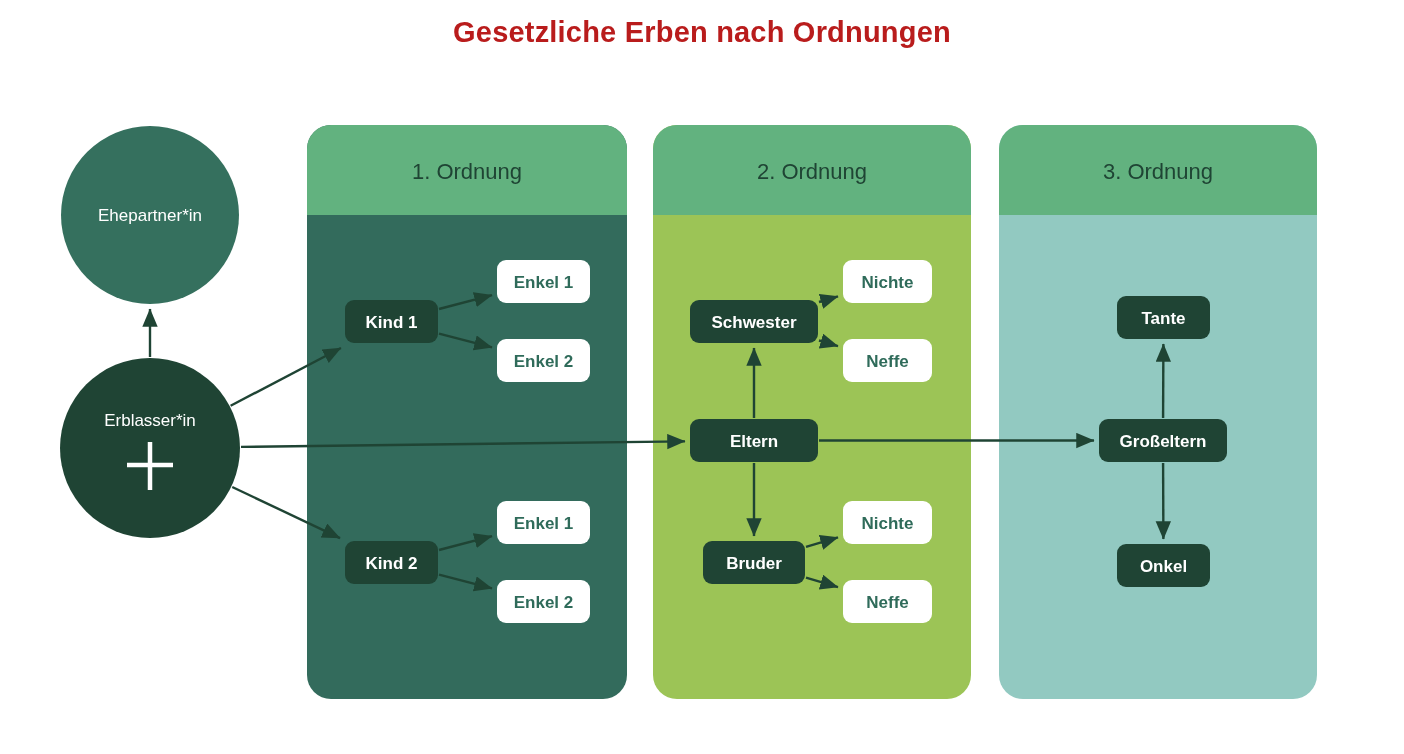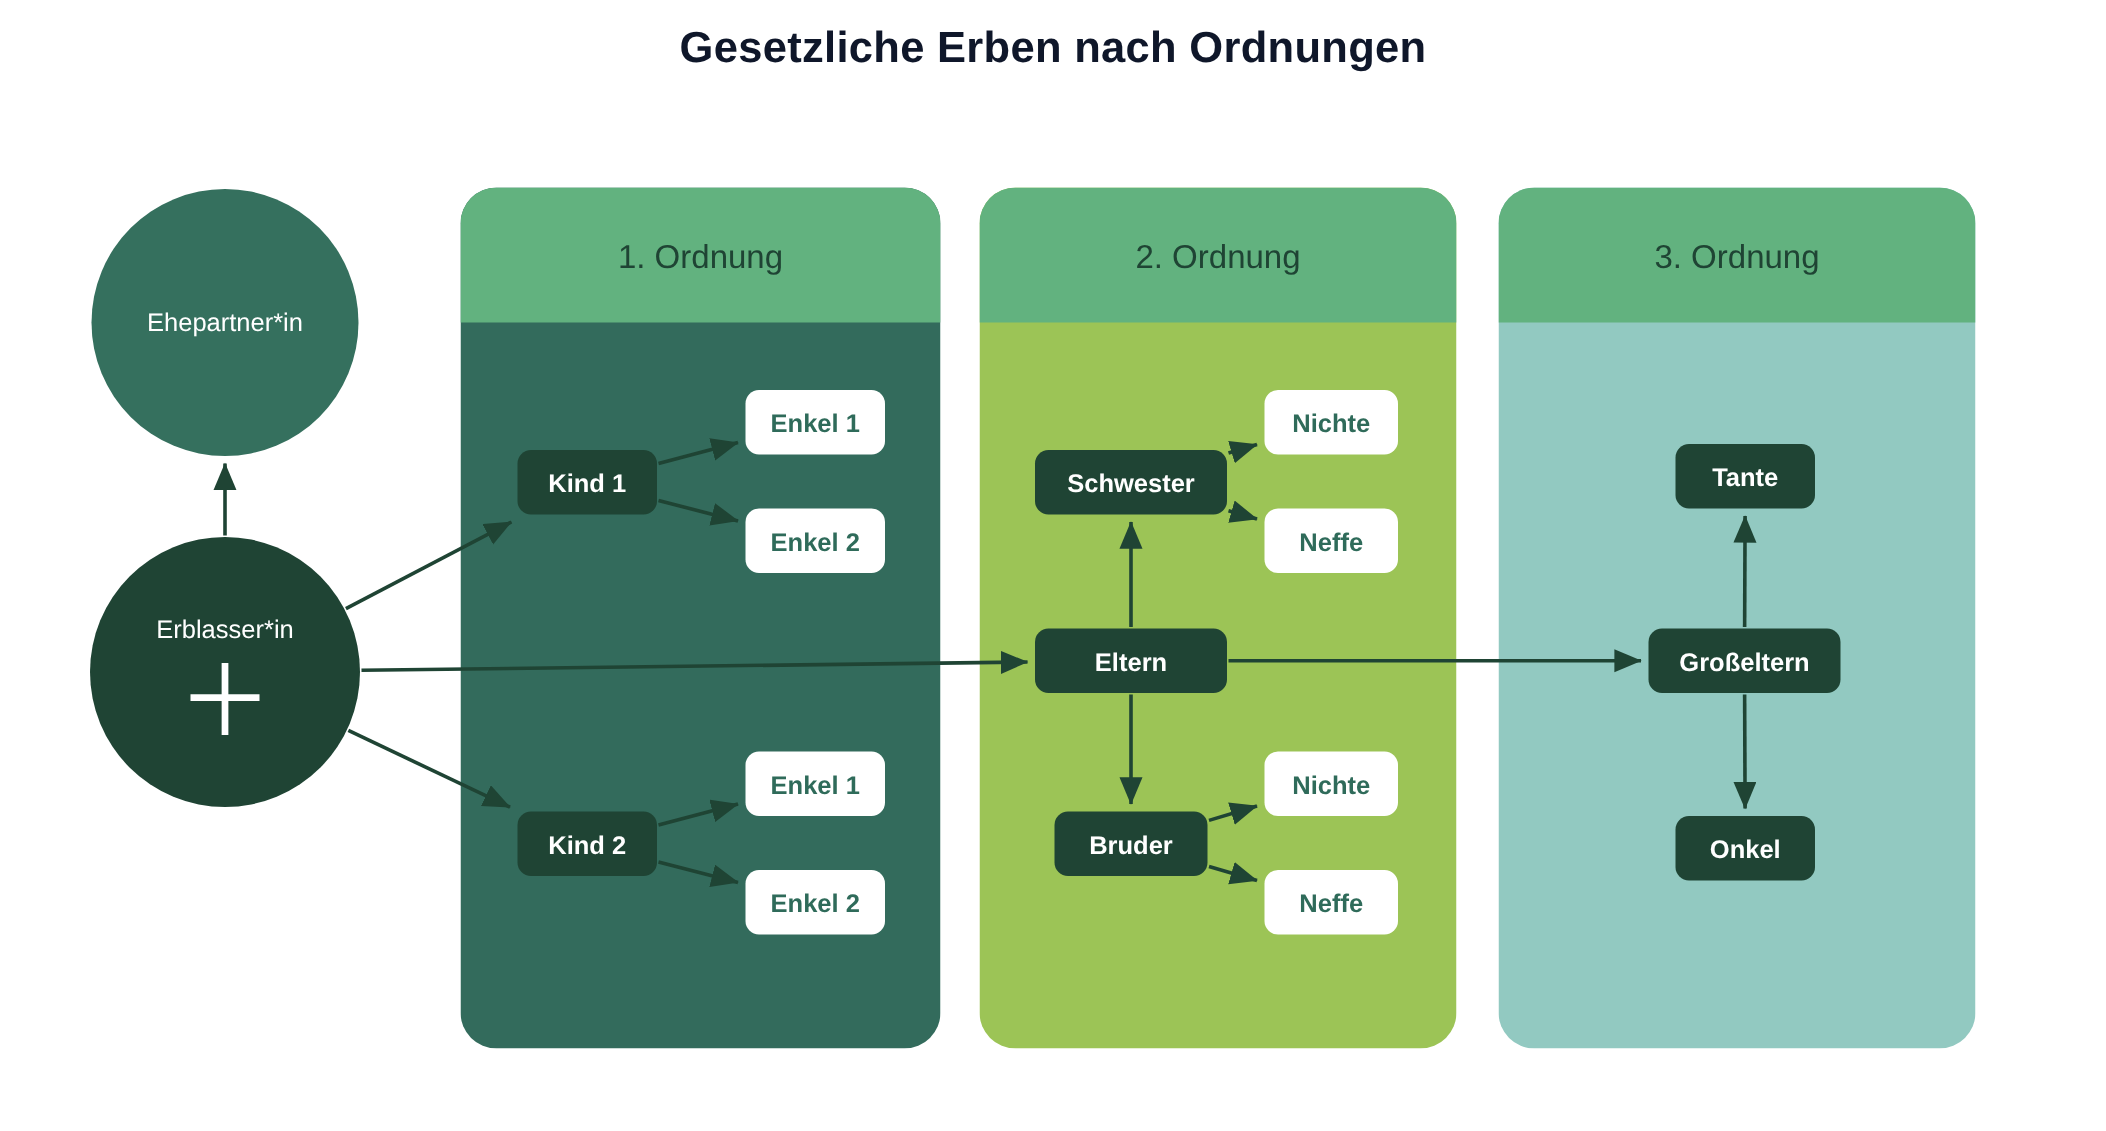--- a/index.html
+++ b/index.html
@@ -21,21 +21,21 @@
     height: 754px;
   }
   .chart-title {
     position: absolute;
     top: 16px;
     left: 0;
     width: 1404px;
     text-align: center;
     font-size: 29px;
     font-weight: bold;
-    color: #0f172a;
+    color: #b91c1c;
     letter-spacing: 0.2px;
   }
   svg.canvas {
     position: absolute;
     top: 0; left: 0;
     width: 1404px;
     height: 754px;
   }
   .node-label {
     font-family: "Liberation Sans", sans-serif;

